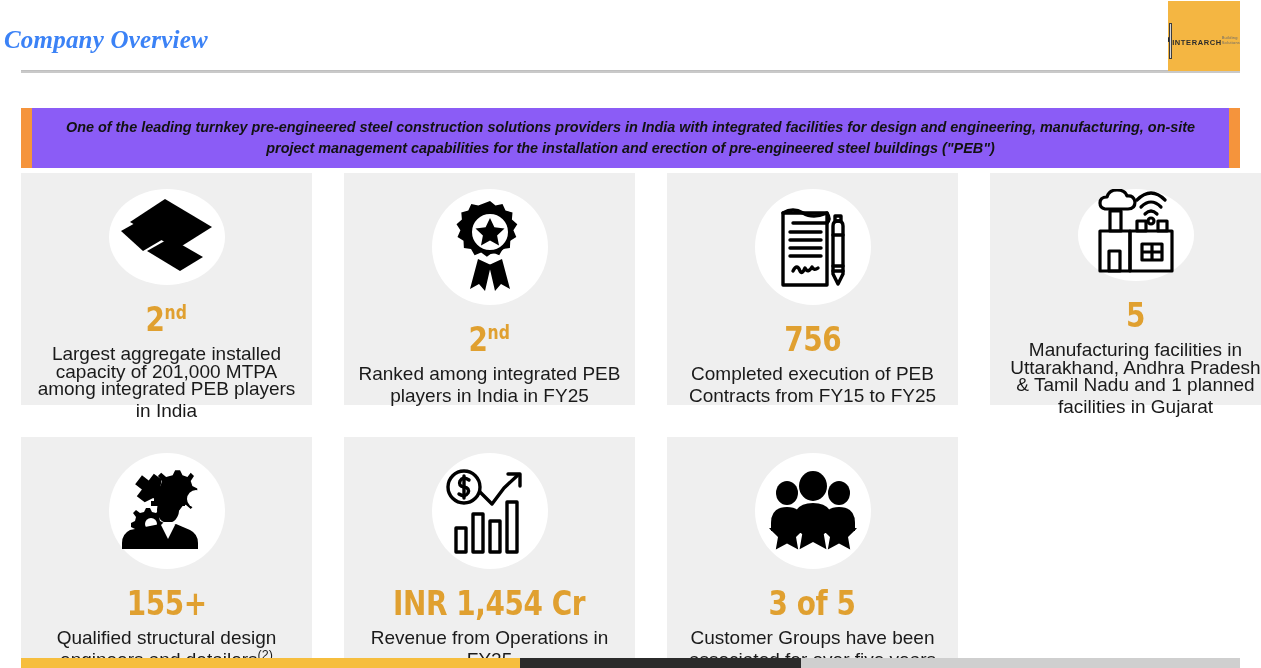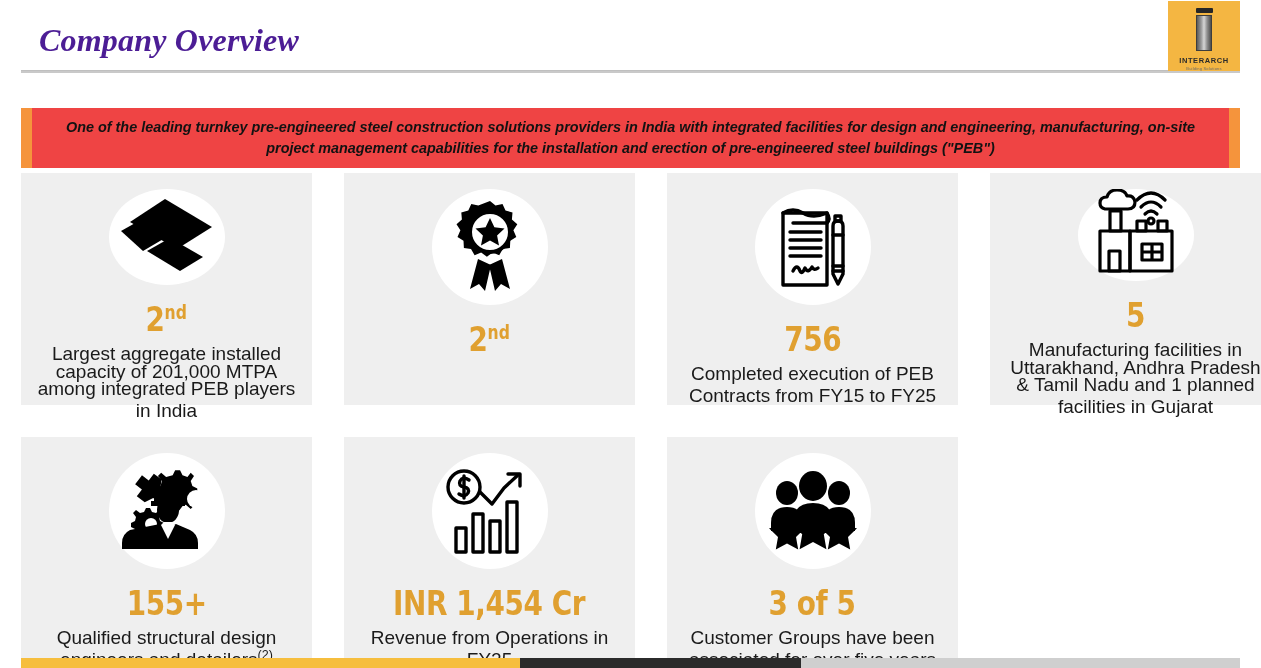--- a/index.html
+++ b/index.html
@@ -7,39 +7,39 @@
     width: 1261px; height: 668px;
     background: #ffffff;
     font-family: "Liberation Sans", sans-serif;
     overflow: hidden;
   }
   .slide { position: relative; width: 1261px; height: 668px; background: #fff; }
 
   
   .header { position: absolute; left: 0; top: 0; width: 1261px; height: 80px; }
   .page-title {
-    position: absolute; left: 39px; top: 21px;
+    position: absolute; left: 4px; top: 21px;
     font-family: "Liberation Serif", serif;
     font-style: italic; font-weight: bold;
-    font-size: 32px; line-height: 38px;
-    color: #4c1d95;
+    font-size: 25px; line-height: 38px;
+    color: #3b82f6;
     letter-spacing: 0.2px;
     white-space: nowrap;
   }
   .header-rule {
     position: absolute; left: 21px; top: 70px;
     width: 1219px; height: 3px;
     background: #C9C9C9;
     border-top: 1px solid #BFBFBF;
   }
   .logo-box {
     position: absolute; left: 1168px; top: 1px;
     width: 72px; height: 70px;
     background: #F4B642;
-    display: flex; flex-direction: column;
+    display: flex; 
     align-items: center; justify-content: flex-start;
     padding-top: 7px;
     overflow: hidden;
   }
   .logo-bar-cap {
     width: 17px; height: 5px; background: #262626; border-radius: 1px;
   }
   .logo-bar {
     width: 16px; height: 36px; margin-top: 2px;
     background: linear-gradient(90deg,#5a5a5a 0%,#9a9a9a 30%,#d6d6d6 50%,#8f8f8f 72%,#4d4d4d 100%);
@@ -53,21 +53,21 @@
   }
   .logo-sub {
     margin-top: 1px;
     font-size: 4px; color: #6b6b6b; letter-spacing: 0.2px;
   }
 
   
   .banner {
     position: absolute; left: 21px; top: 108px;
     width: 1219px; height: 60px;
-    background: #ef4444;
+    background: #8b5cf6;
     display: flex; align-items: center;
   }
   .banner-accent-left {
     position: absolute; left: 0; top: 0; width: 11px; height: 60px; background: #F5943C;
   }
   .banner-accent-right {
     position: absolute; right: 0; top: 0; width: 11px; height: 60px; background: #F5943C;
   }
   .banner-text {
     width: 100%;
@@ -174,20 +174,21 @@
             <path d="M34 60 L26 90 L35 85 L41 92 L47 66 Z"></path>
             <path d="M58 60 L66 90 L57 85 L51 92 L45 66 Z"></path>
             <path d="M46 2 l5.5 4.5 7-1.6 3 6.5 7 2.1 -0.6 7.1 5.4 4.7 -3.9 6 2.9 6.6 -6 3.9 -0.4 7.2 -7.1 1 -3.6 6.2 -6.6-2.7 -5.7 4.3 -5.7-4.3 -6.6 2.7 -3.6-6.2 -7.1-1 -0.4-7.2 -6-3.9 2.9-6.6 -3.9-6 5.4-4.7 -0.6-7.1 7-2.1 3-6.5 7 1.6z"></path>
           </g>
           <circle cx="46" cy="33" r="20" fill="#fff"></circle>
           <circle cx="46" cy="33" r="20" fill="none" stroke="#000" stroke-width="4"></circle>
           <path d="M46 19 l4.4 9.2 10.1 1.3 -7.4 7 1.9 10 -9-4.9 -9 4.9 1.9-10 -7.4-7 10.1-1.3z" fill="#000"></path>
         </svg>
       </div>
       <div class="stat"><span>2</span><sup>nd</sup></div>
+      <div class="desc"><span>Ranked among integrated PEB players in India in FY25</span><sup></sup></div>
     </div>
 
     <div class="card">
       <div class="icon-circle">
         <svg width="96" height="96" viewBox="0 0 96 96">
           <g fill="none" stroke="#000" stroke-width="3.4" stroke-linejoin="round" stroke-linecap="round">
             <path d="M18 14 H62 V86 H18 Z"></path>
             <path d="M18 14 q10 -6 20 0 q10 6 24 0 q4 6 0 10 H28"></path>
             <path d="M25 33 H56 M25 41 H56 M25 49 H56 M25 57 H56"></path>
             <path d="M28 72 q4 -8 7 0 q2 4 5 -3 q3 6 7 -1 q2 4 6 1"></path>

